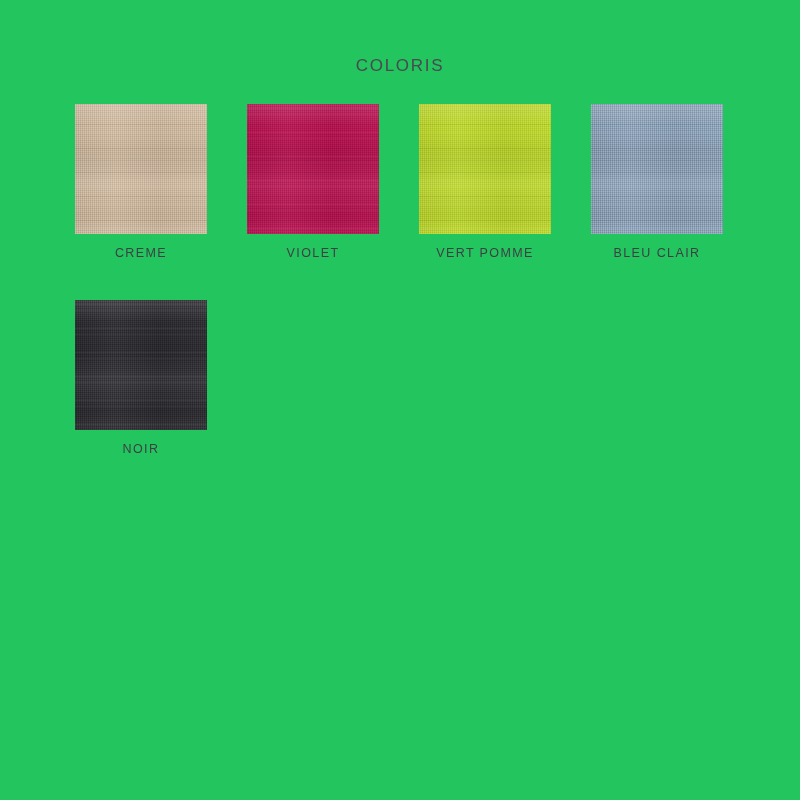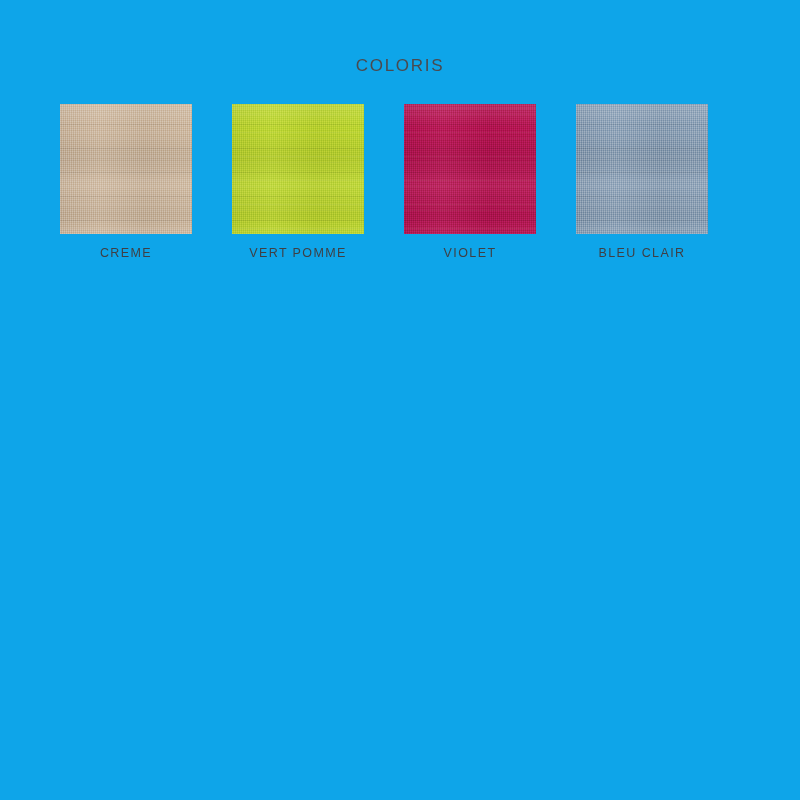--- a/index.html
+++ b/index.html
@@ -12,41 +12,41 @@
     width: 800px;
     height: 800px;
     font-family: "Liberation Sans", sans-serif;
     -webkit-font-smoothing: antialiased;
   }
 
   .page {
     position: relative;
     width: 800px;
     height: 800px;
-    background: #0ea5e9;
+    background: #22c55e;
     overflow: hidden;
   }
 
   .page-title {
     position: absolute;
     top: 56px;
     left: 0;
     width: 800px;
     text-align: center;
     font-size: 17px;
     letter-spacing: 1.7px;
     color: #4a4a4f;
     font-weight: 400;
     text-transform: uppercase;
   }
 
   .swatch-grid {
     position: absolute;
     top: 104px;
-    left: 60px;
+    left: 75px;
     width: 662px;
     display: grid;
     grid-template-columns: repeat(4, 132px);
     column-gap: 45px;
     row-gap: 35px;
     gap: 40px;
   }
 
   .swatch-cell {
     width: 132px;
@@ -137,38 +137,46 @@
   <div class="swatch-grid">
       <div class="swatch-cell">
         <div class="swatch-chip" style="background-color: rgb(205, 183, 158);">
           <div class="mottle"></div>
           <div class="slubs"></div>
           <div class="weave"></div>
         </div>
         <div class="swatch-label">CREME</div>
       </div>
       <div class="swatch-cell">
+        <div class="swatch-chip" style="background-color: rgb(180, 20, 80);">
+          <div class="mottle"></div>
+          <div class="slubs"></div>
+          <div class="weave"></div>
+        </div>
+        <div class="swatch-label">VIOLET</div>
+      </div>
+      <div class="swatch-cell">
         <div class="swatch-chip" style="background-color: rgb(186, 212, 46);">
           <div class="mottle"></div>
           <div class="slubs"></div>
           <div class="weave"></div>
         </div>
         <div class="swatch-label">VERT POMME</div>
-      </div>
-      <div class="swatch-cell">
-        <div class="swatch-chip" style="background-color: rgb(180, 20, 80);">
-          <div class="mottle"></div>
-          <div class="slubs"></div>
-          <div class="weave"></div>
-        </div>
-        <div class="swatch-label">VIOLET</div>
       </div>
       <div class="swatch-cell">
         <div class="swatch-chip" style="background-color: rgb(139, 160, 182);">
           <div class="mottle"></div>
           <div class="slubs"></div>
           <div class="weave"></div>
         </div>
         <div class="swatch-label">BLEU CLAIR</div>
       </div>
+      <div class="swatch-cell">
+        <div class="swatch-chip" style="background-color: rgb(43, 43, 48);">
+          <div class="mottle"></div>
+          <div class="slubs"></div>
+          <div class="weave"></div>
+        </div>
+        <div class="swatch-label">NOIR</div>
+      </div>
     </div>
 
 </div>
 
 </body></html>

